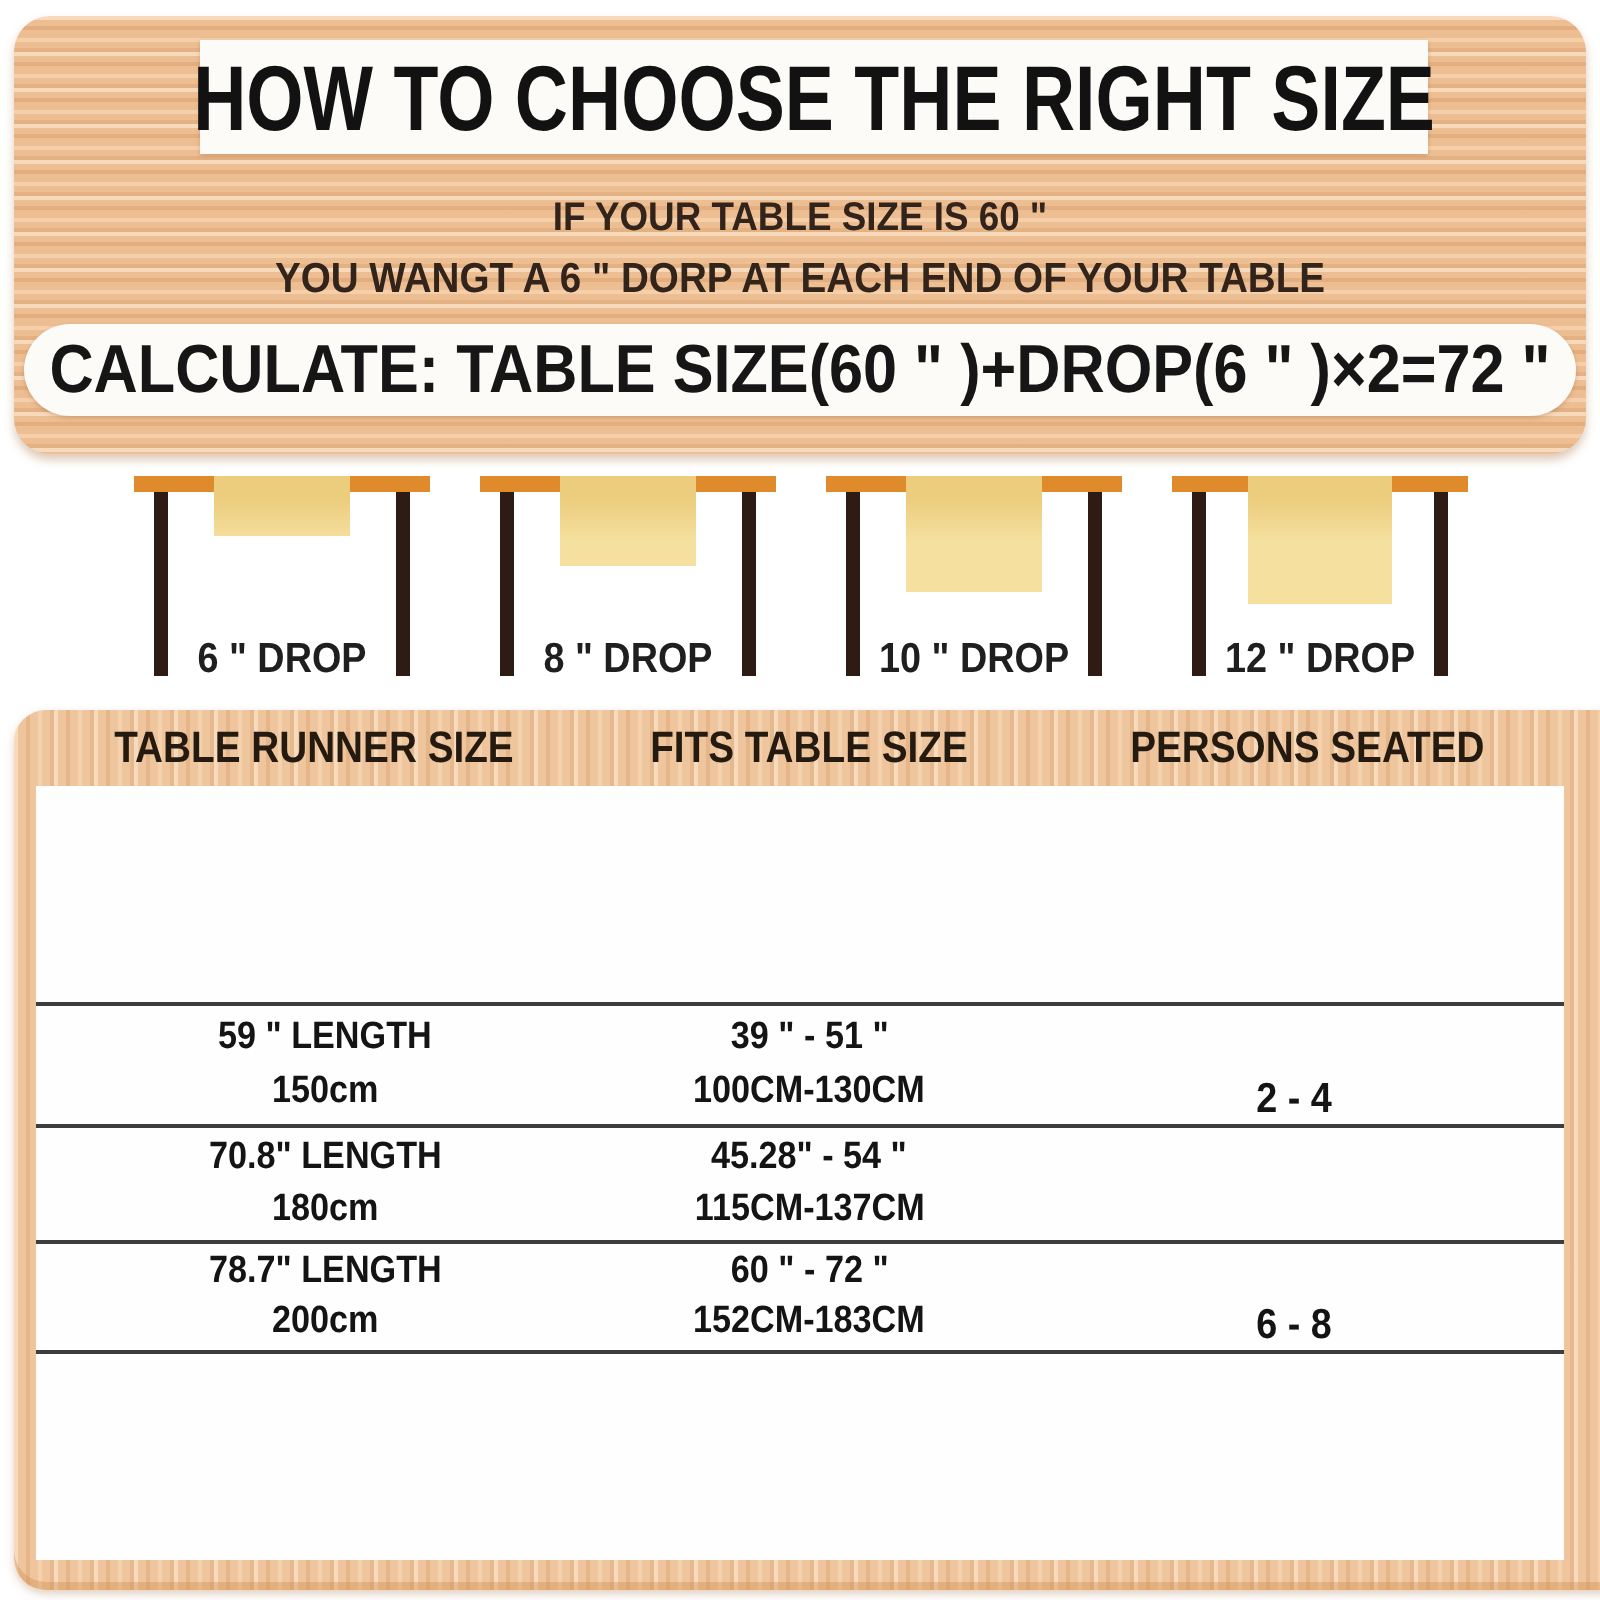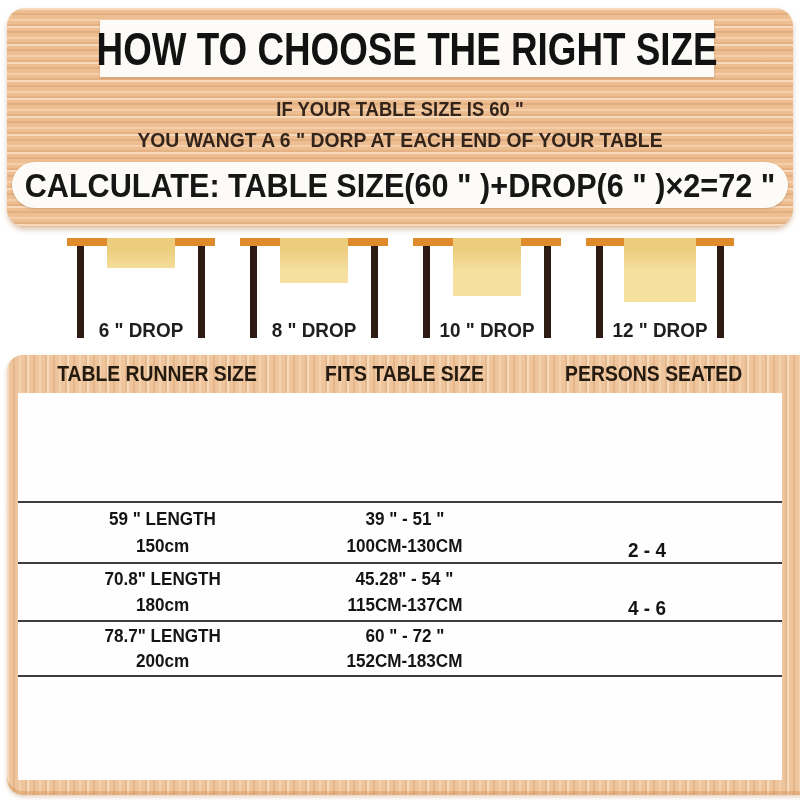--- a/index.html
+++ b/index.html
@@ -148,33 +148,33 @@
 
         <div class="row r2">
           <div class="cell c1">
             <div class="line">70.8" LENGTH</div>
             <div class="line">180cm</div>
           </div>
           <div class="cell c2">
             <div class="line">45.28" - 54 "</div>
             <div class="line">115CM-137CM</div>
           </div>
-          <div class="cell c3">
-            <div class="persons">4 - 6</div>
-          </div>
         </div>
 
         <div class="row r3">
           <div class="cell c1">
             <div class="line">78.7" LENGTH</div>
             <div class="line">200cm</div>
           </div>
           <div class="cell c2">
             <div class="line">60 " - 72 "</div>
             <div class="line">152CM-183CM</div>
           </div>
+          <div class="cell c3">
+            <div class="persons">6 - 8</div>
+          </div>
         </div>
 
       </div>
     </div>
   </section>
 
 </div>
 
 </body></html>

